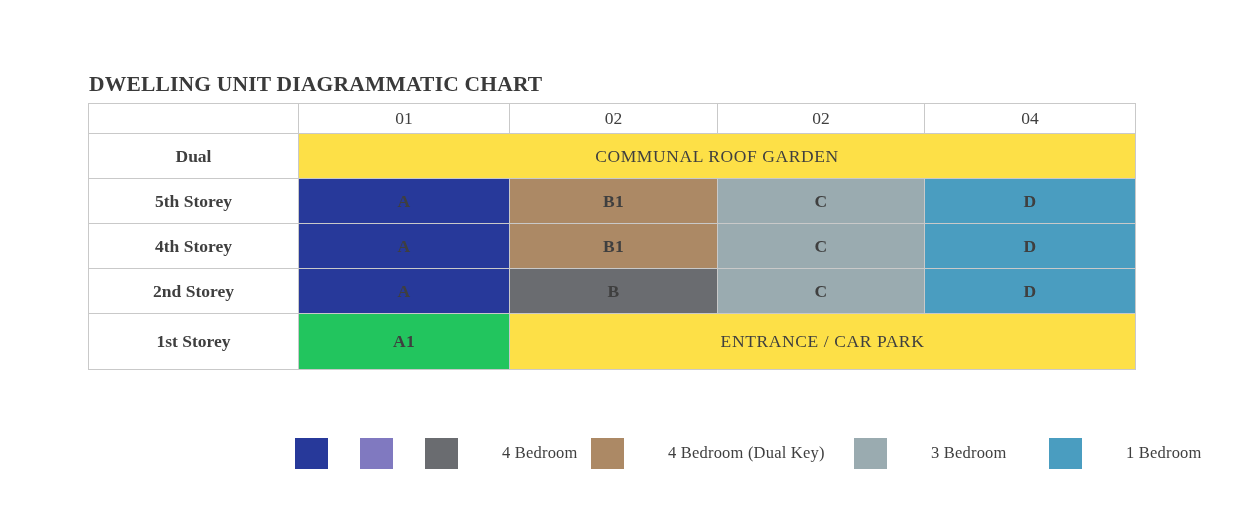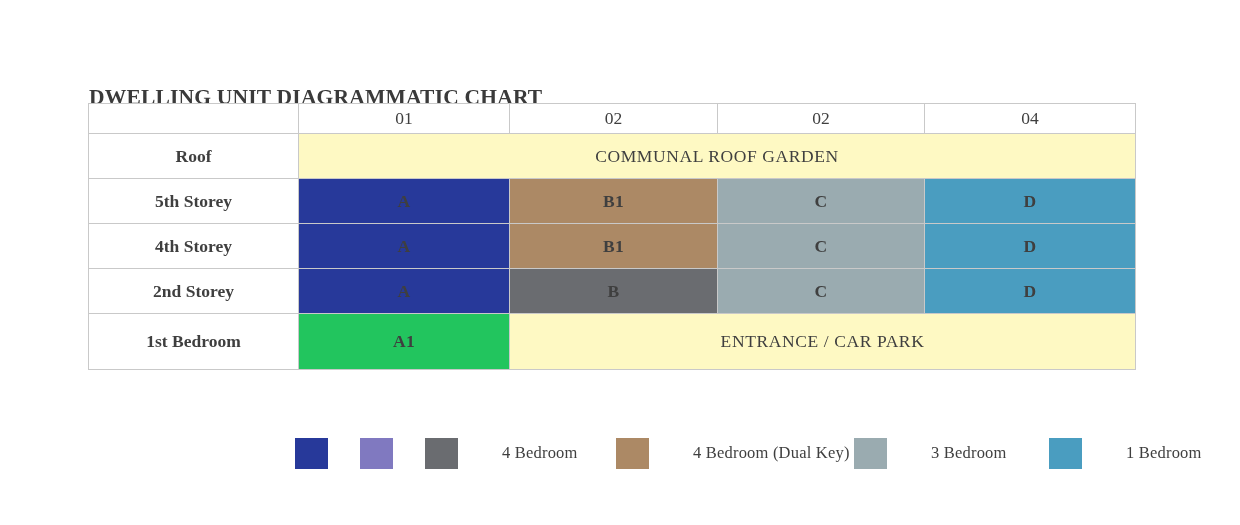--- a/index.html
+++ b/index.html
@@ -20,21 +20,21 @@
     position: absolute;
     left: 0; top: 0;
     width: 1240px;
     height: 525px;
   }
 
   
   #chart-title {
     position: absolute;
     left: 89px;
-    top: 85px;
+    top: 72px;
     font-size: 21.5px;
     font-weight: bold;
     letter-spacing: 0.2px;
     color: #3a3a3a;
     white-space: nowrap;
   }
 
   
   #unit-table {
     position: absolute;
@@ -71,21 +71,21 @@
     font-size: 17.5px;
     font-weight: bold;
     color: #3f3f3f;
     background: #ffffff;
   }
 
   td.span-text {
     font-size: 19px;
     letter-spacing: 0.6px;
     color: #3f3f3f;
-    background: #fef9c3;
+    background: #fde047;
   }
 
   td.unit {
     font-weight: bold;
     color: #ffffff;
     font-size: 18px;
     letter-spacing: 0.4px;
     border-color: rgba(255,255,255,0.25);
   }
   td.unit.edge-l { border-left-color: #c9c9c9; }
@@ -138,21 +138,21 @@
     </colgroup>
     <tbody id="table-body">
         <tr class="row-head">
           <td class="head-blank"></td>
           <td>01</td>
           <td>02</td>
           <td>02</td>
           <td>04</td>
         </tr>
         <tr class="row-roof">
-          <td class="rowlabel">Roof</td>
+          <td class="rowlabel">Dual</td>
           <td colspan="4" class="span-text">COMMUNAL ROOF GARDEN</td>
         </tr>
         <tr class="row-storey">
           <td class="rowlabel">5th Storey</td>
           <td colspan="1" class="unit edge-l" style="background: rgb(39, 57, 154);">A</td>
           <td colspan="1" class="unit" style="background: rgb(172, 137, 101);">B1</td>
           <td colspan="1" class="unit" style="background: rgb(154, 171, 176);">C</td>
           <td colspan="1" class="unit" style="background: rgb(74, 157, 192);">D</td>
         </tr>
         <tr class="row-storey">
@@ -163,35 +163,35 @@
           <td colspan="1" class="unit" style="background: rgb(74, 157, 192);">D</td>
         </tr>
         <tr class="row-storey">
           <td class="rowlabel">2nd Storey</td>
           <td colspan="1" class="unit edge-l" style="background: rgb(39, 57, 154);">A</td>
           <td colspan="1" class="unit" style="background: rgb(106, 108, 112);">B</td>
           <td colspan="1" class="unit" style="background: rgb(154, 171, 176);">C</td>
           <td colspan="1" class="unit" style="background: rgb(74, 157, 192);">D</td>
         </tr>
         <tr class="row-ground">
-          <td class="rowlabel">1st Bedroom</td>
+          <td class="rowlabel">1st Storey</td>
           <td colspan="1" class="unit edge-l" style="background: #22c55e;">A1</td>
           <td colspan="3" class="span-text">ENTRANCE / CAR PARK</td>
         </tr>
       </tbody>
   </table>
 
   <div id="legend">
       <div class="legend-group" style="left: 207px;">
         <span class="swatch" style="background: rgb(39, 57, 154);"></span>
         <span class="swatch" style="background: rgb(128, 121, 192);"></span>
         <span class="swatch" style="background: rgb(106, 108, 112);"></span>
         <span class="legend-label">4 Bedroom</span>
       </div>
-      <div class="legend-group" style="left: 522px; padding-left: 6px;">
+      <div class="legend-group" style="left: 497px; padding-left: 6px;">
         <span class="swatch" style="background: rgb(172, 137, 101);"></span>
         <span class="legend-label">4 Bedroom (Dual Key)</span>
       </div>
       <div class="legend-group" style="left: 766px;">
         <span class="swatch" style="background: rgb(154, 171, 176);"></span>
         <span class="legend-label">3 Bedroom</span>
       </div>
       <div class="legend-group" style="left: 961px;">
         <span class="swatch" style="background: rgb(74, 157, 192);"></span>
         <span class="legend-label">1 Bedroom</span>

